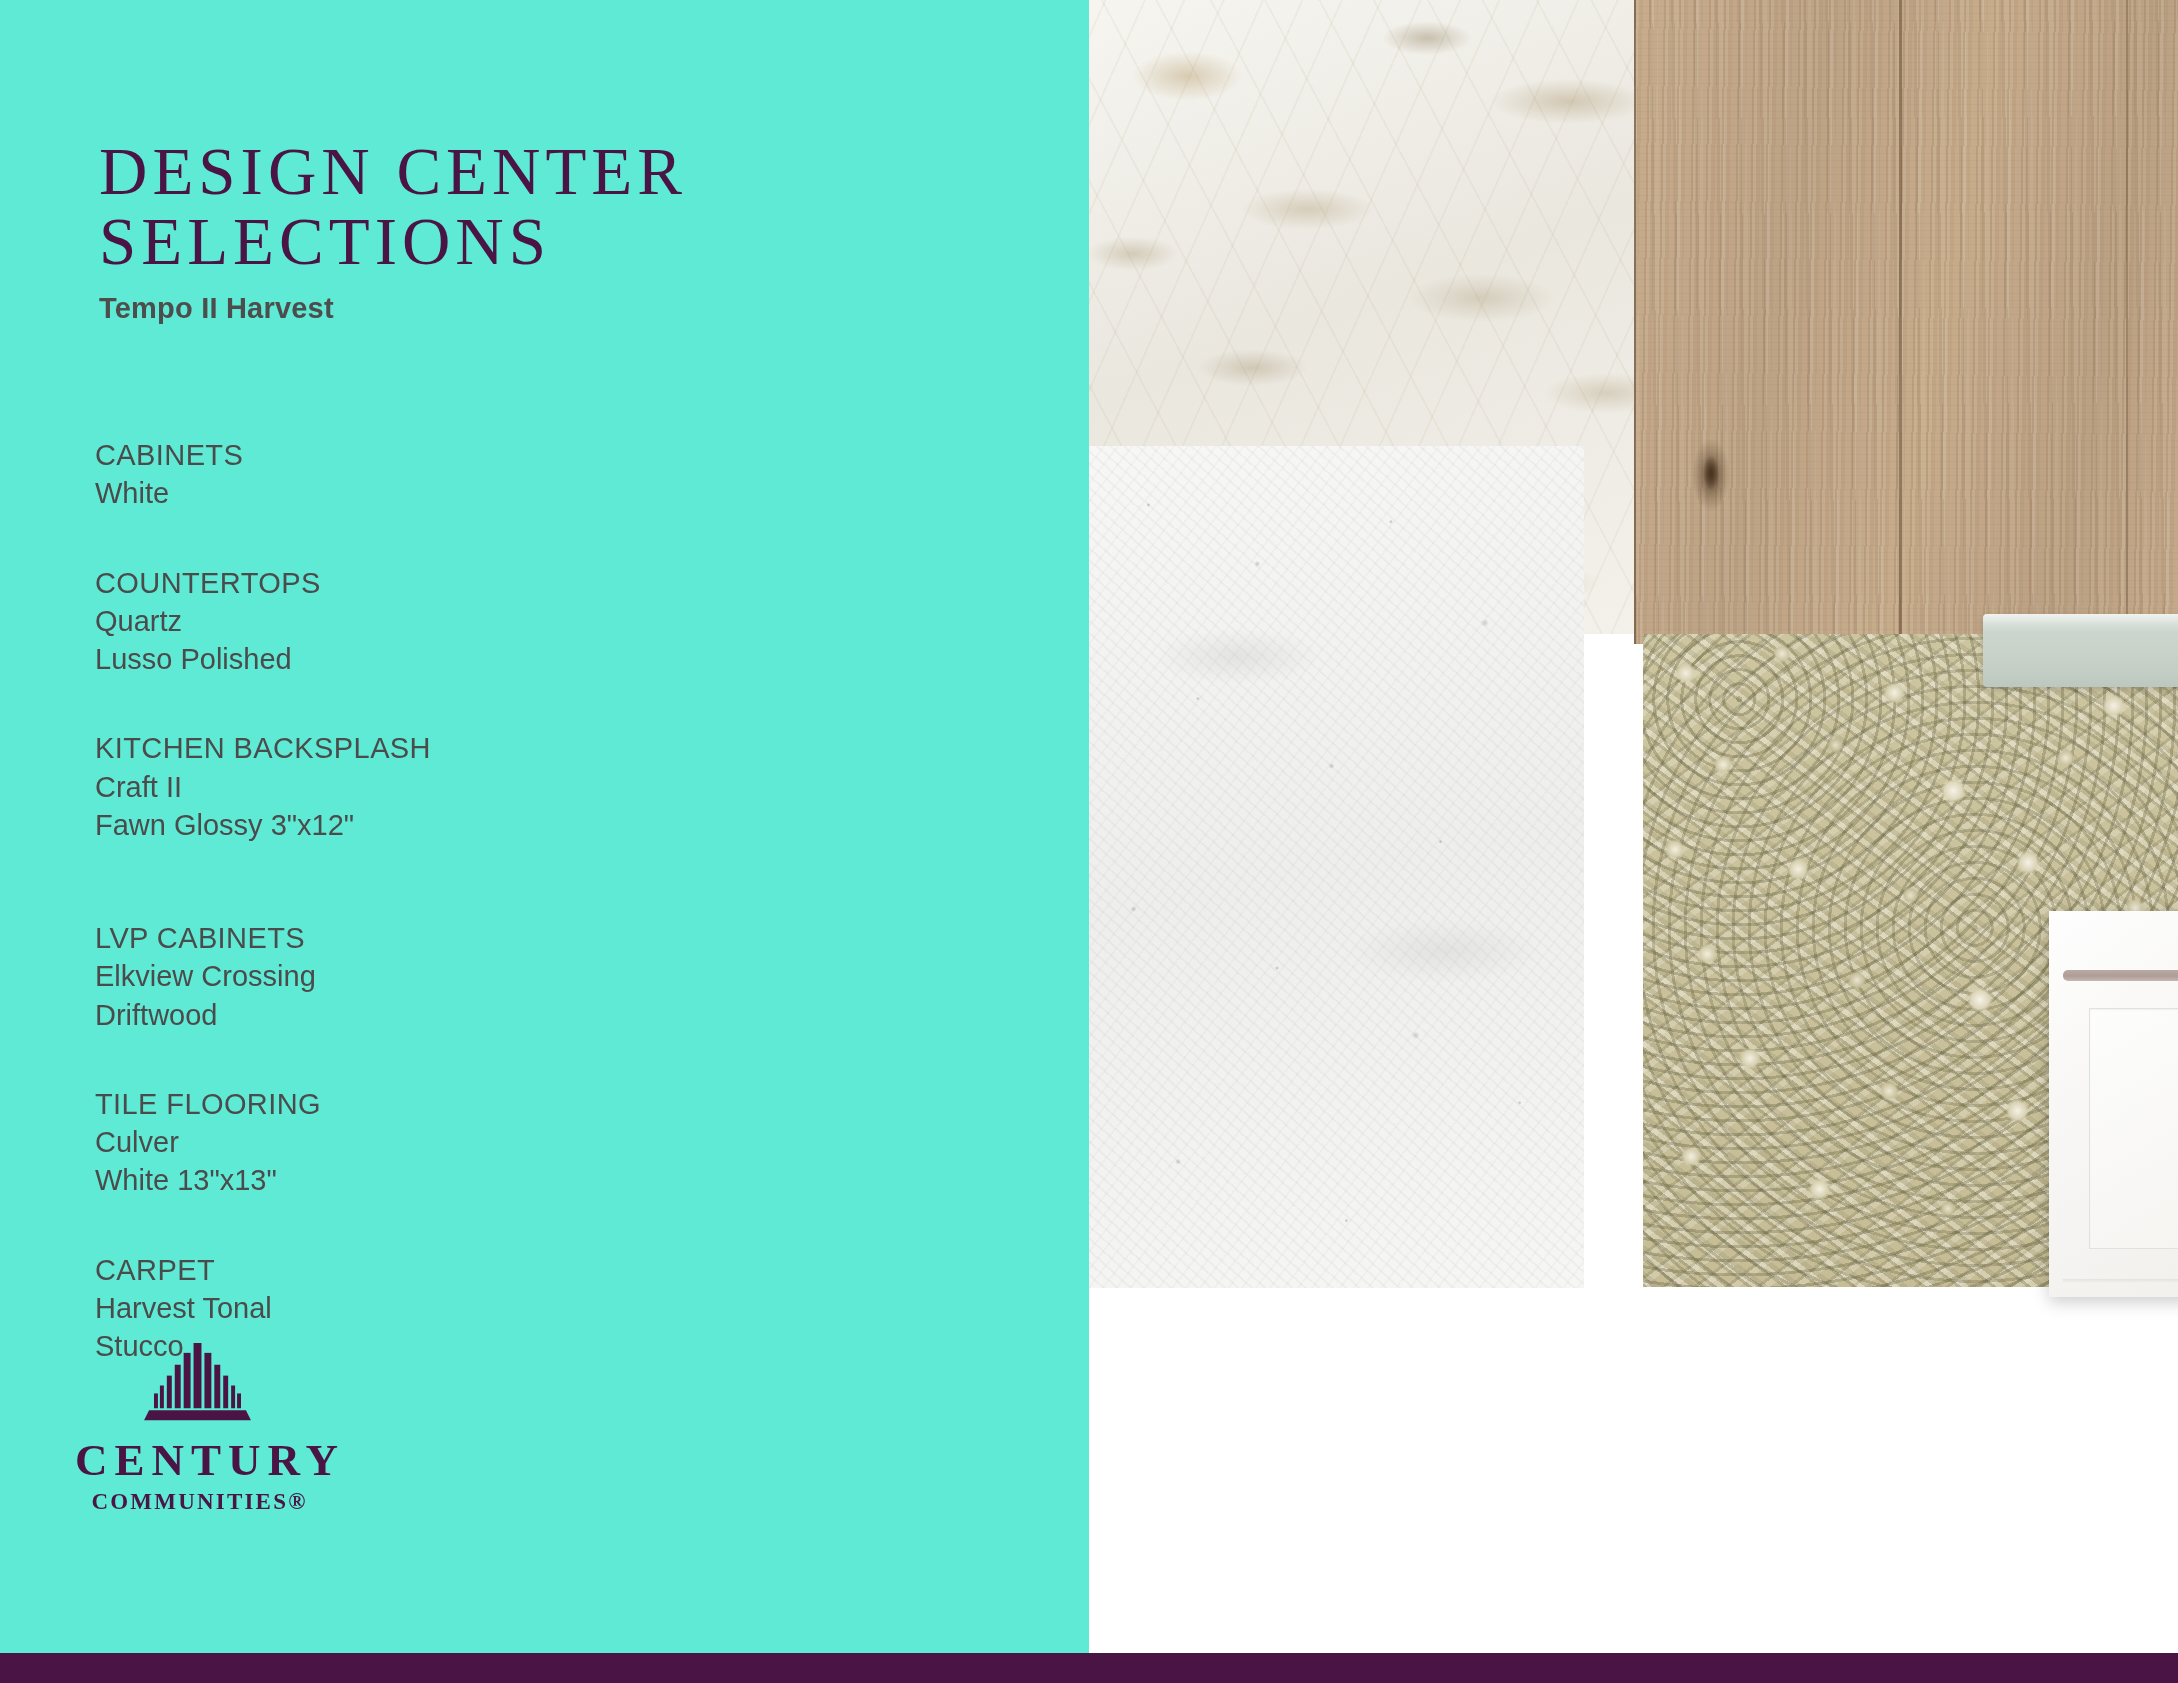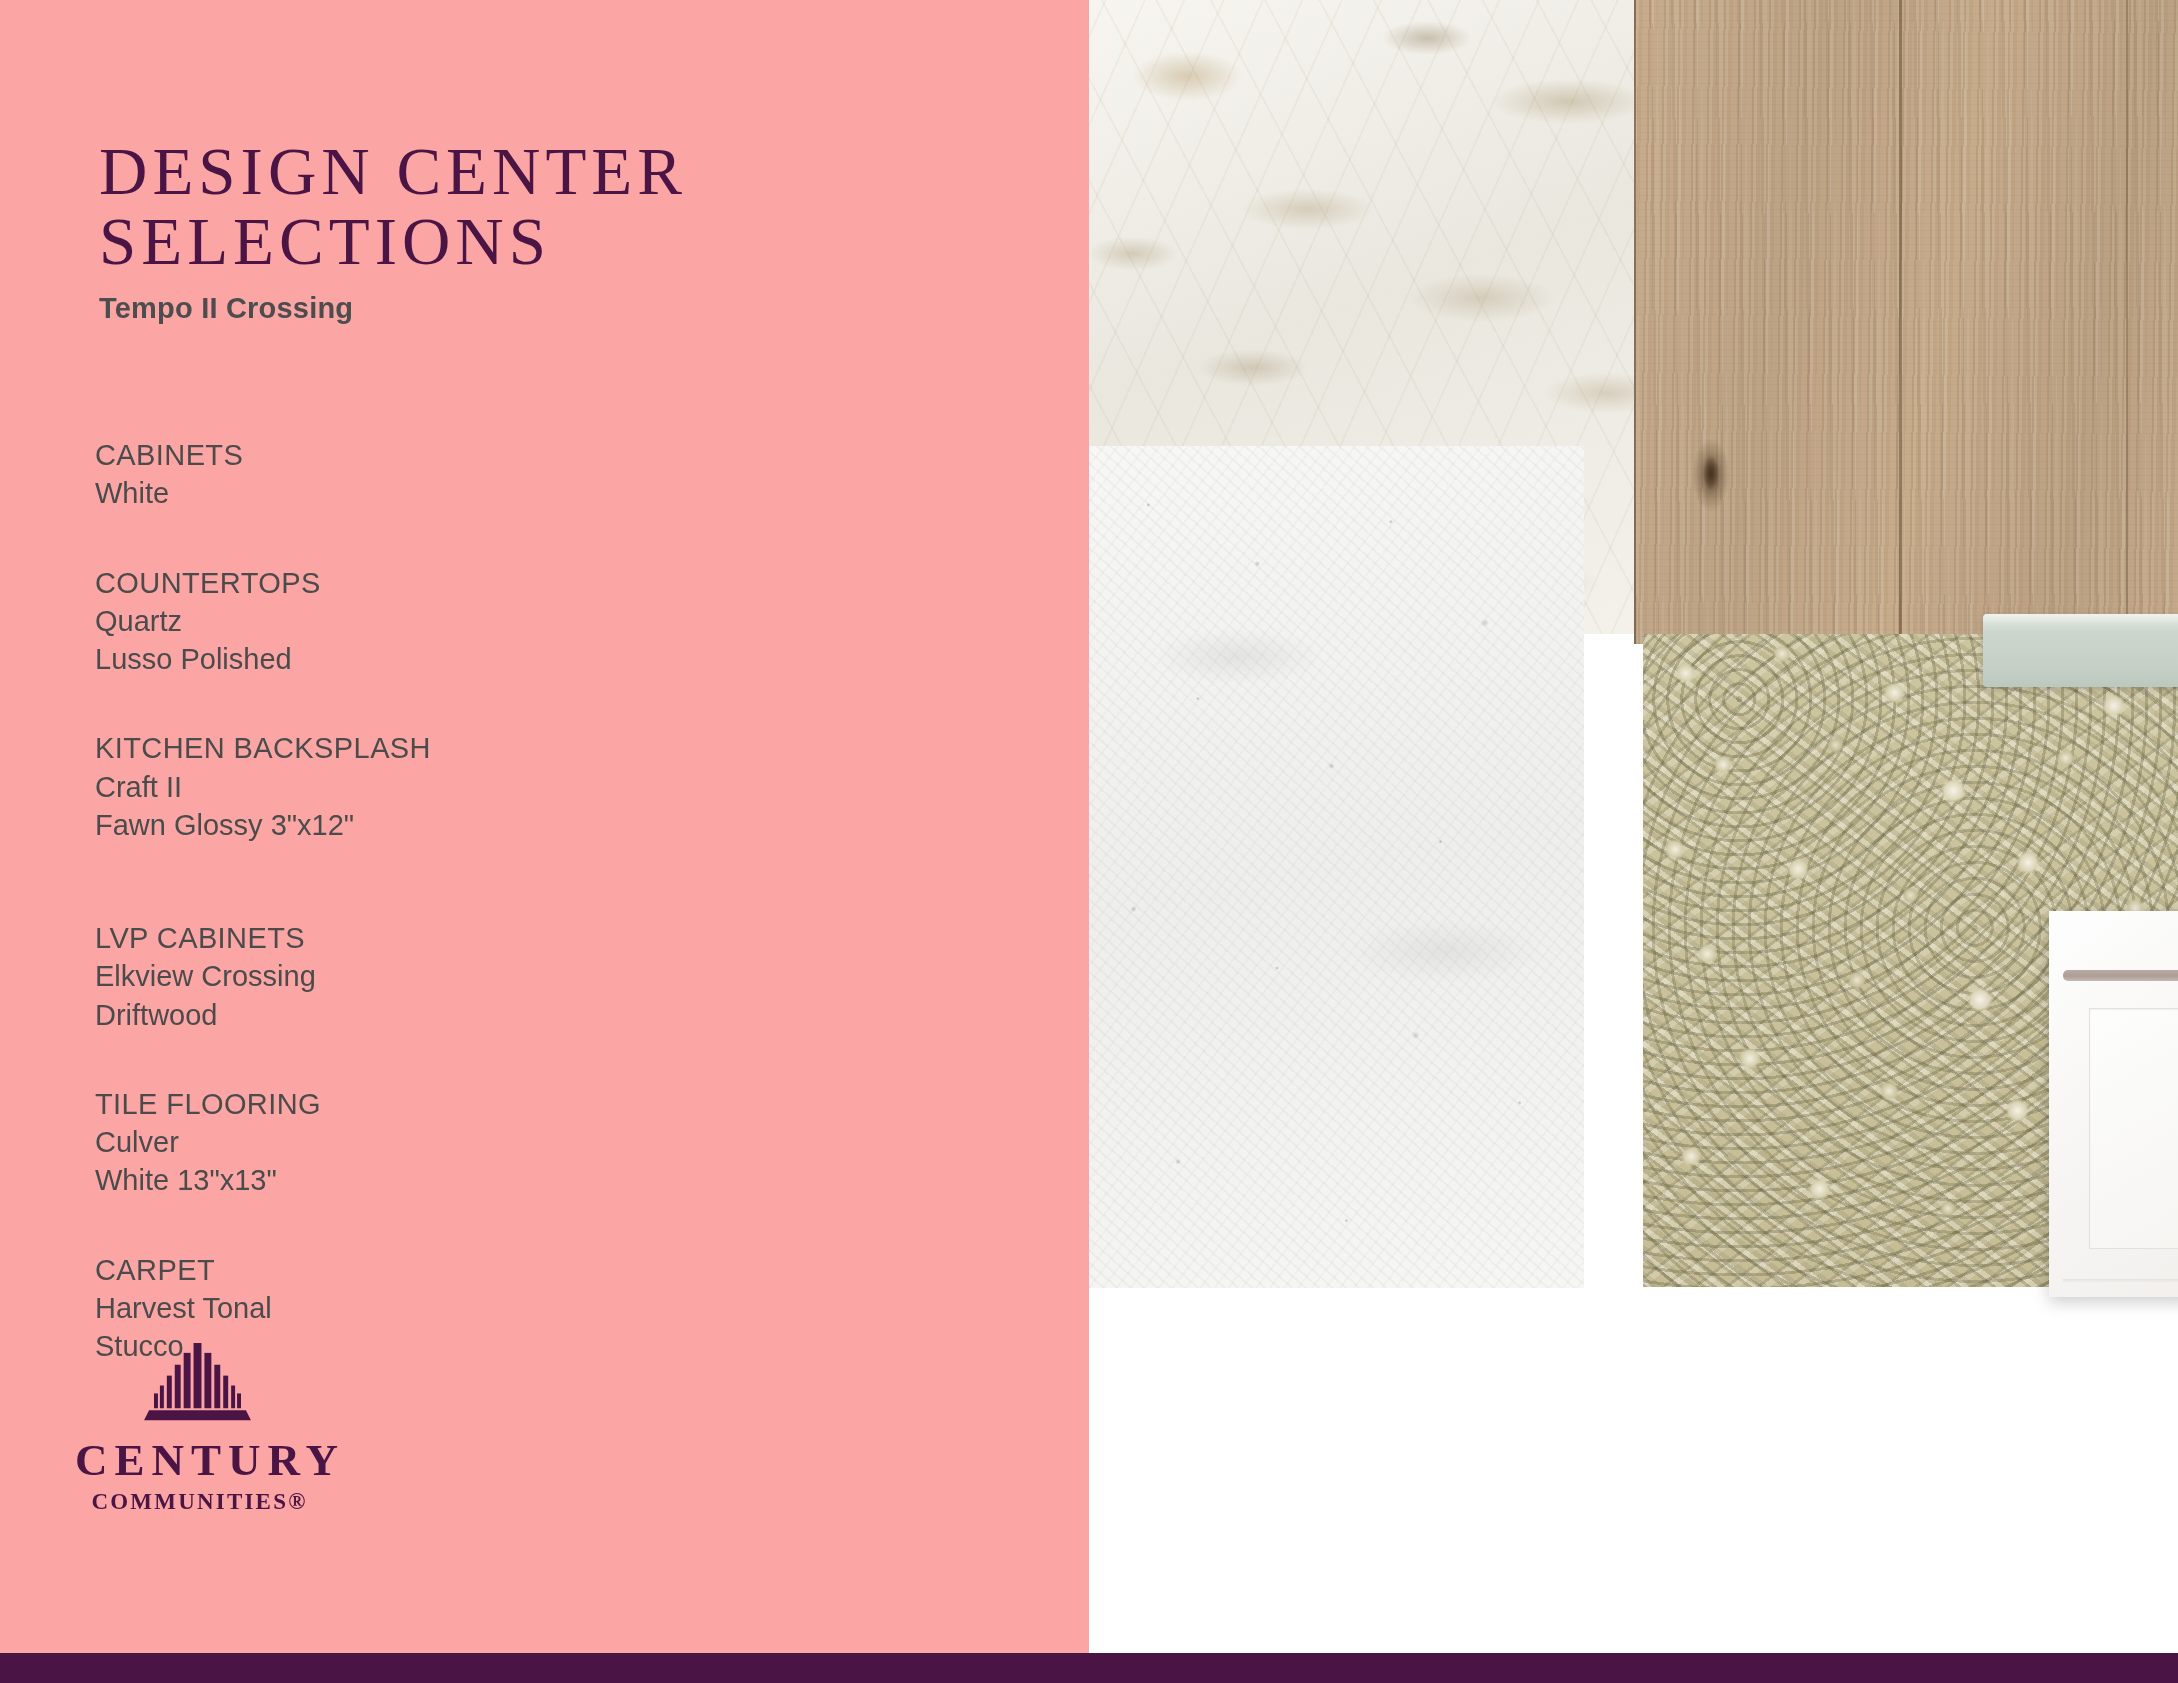--- a/index.html
+++ b/index.html
@@ -15,21 +15,21 @@
     font-family: "Liberation Sans", sans-serif;
     -webkit-font-smoothing: antialiased;
   }
 
   
   #left-panel {
     position: absolute;
     left: 0; top: 0;
     width: 1089px;
     height: 1683px;
-    background: #fca5a5;
+    background: #5eead4;
     z-index: 5;
   }
 
   #page-title {
     position: absolute;
     left: 99px;
     top: 91px;
     width: 871px;
     font-family: "Liberation Serif", serif;
     font-size: 67px;
@@ -325,21 +325,21 @@
 
 </div>
 
 <div id="left-panel">
 
   <h1 id="page-title">
     <span class="tline">DESIGN CENTER</span>
     <span class="tline">SELECTIONS</span>
   </h1>
 
-  <div id="package-subtitle">Tempo II Crossing</div>
+  <div id="package-subtitle">Tempo II Harvest</div>
 
   <div id="selections">
 
     <div class="sel-col">
       <div class="sel-group">
         <div class="sel-label">CABINETS</div>
         <div class="sel-value">White</div>
       </div>
       <div class="sel-group">
         <div class="sel-label">COUNTERTOPS</div>

